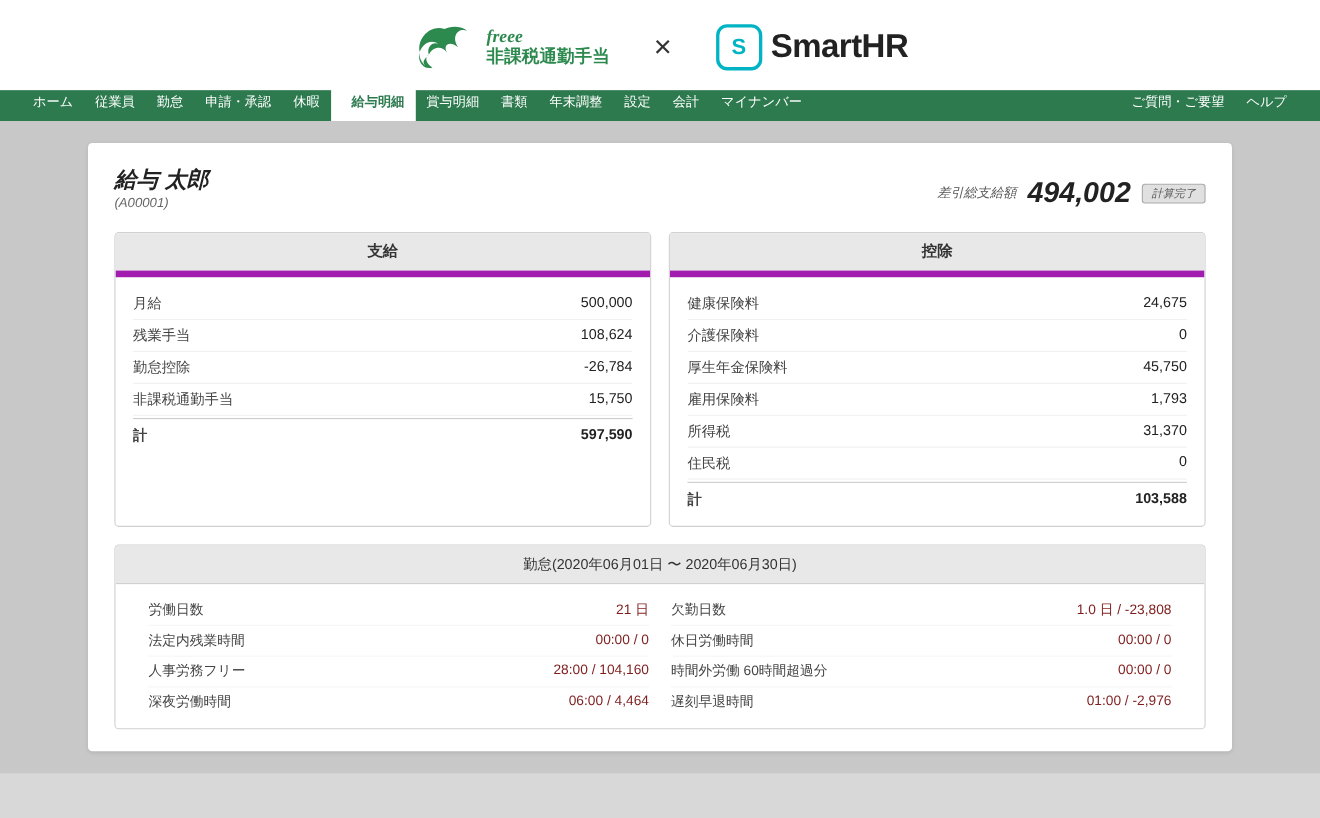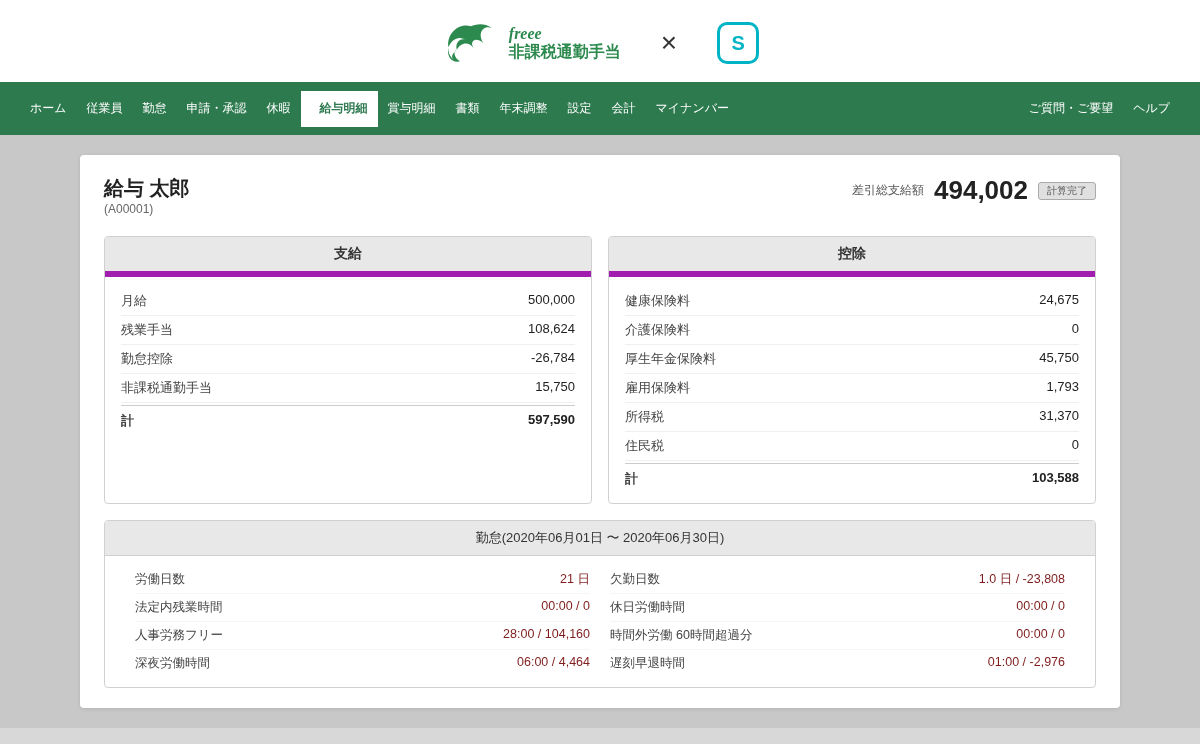--- a/index.html
+++ b/index.html
@@ -81,23 +81,23 @@
       font-size: 30px;
       font-weight: bold;
       color: #222;
       letter-spacing: -0.5px;
     }
 
     
     .nav-bar {
       background: #2d7a4f;
       display: flex;
-      align-items: center;
+      align-items: flex-end;
       padding: 0 20px;
-      height: 53px;
+      height: 28px;
     }
 
     .nav-item {
       color: #fff;
       font-size: 12px;
       padding: 0 10px;
       height: 36px;
       display: flex;
       align-items: center;
       cursor: pointer;
@@ -127,23 +127,24 @@
     .card {
       background: #fff;
       border-radius: 4px;
       padding: 20px 24px;
       box-shadow: 0 1px 4px rgba(0,0,0,0.1);
     }
 
     
     .emp-header {
       display: flex;
-      align-items: flex-start;
+      align-items: flex-end;
       justify-content: space-between;
       margin-bottom: 20px;
+      font-style: italic;
     }
 
     .emp-name {
       font-size: 20px;
       font-weight: bold;
       color: #222;
     }
 
     .emp-id {
       font-size: 12px;
@@ -278,20 +279,21 @@
       <path d="M8 35 C5 45, 12 55, 22 52 C15 48, 13 40, 18 38 C14 42, 10 45, 14 50 C10 46, 7 41, 8 35Z" fill="#2d8a4e"></path>
     </svg>
     <div class="freee-text">
       <span class="freee-script">freee</span>
       <span class="freee-kanji">非課税通勤手当</span>
     </div>
   </div>
   <span class="times-symbol">×</span>
   <div class="smarthr-logo">
     <div class="smarthr-icon">S</div>
+    <span class="smarthr-text">SmartHR</span>
   </div>
 </div>
 
 <nav class="nav-bar">
   <div class="nav-item">ホーム</div>
   <div class="nav-item">従業員</div>
   <div class="nav-item">勤怠</div>
   <div class="nav-item">申請・承認</div>
   <div class="nav-item">休暇</div>
   <div class="nav-item active">給与明細</div>

